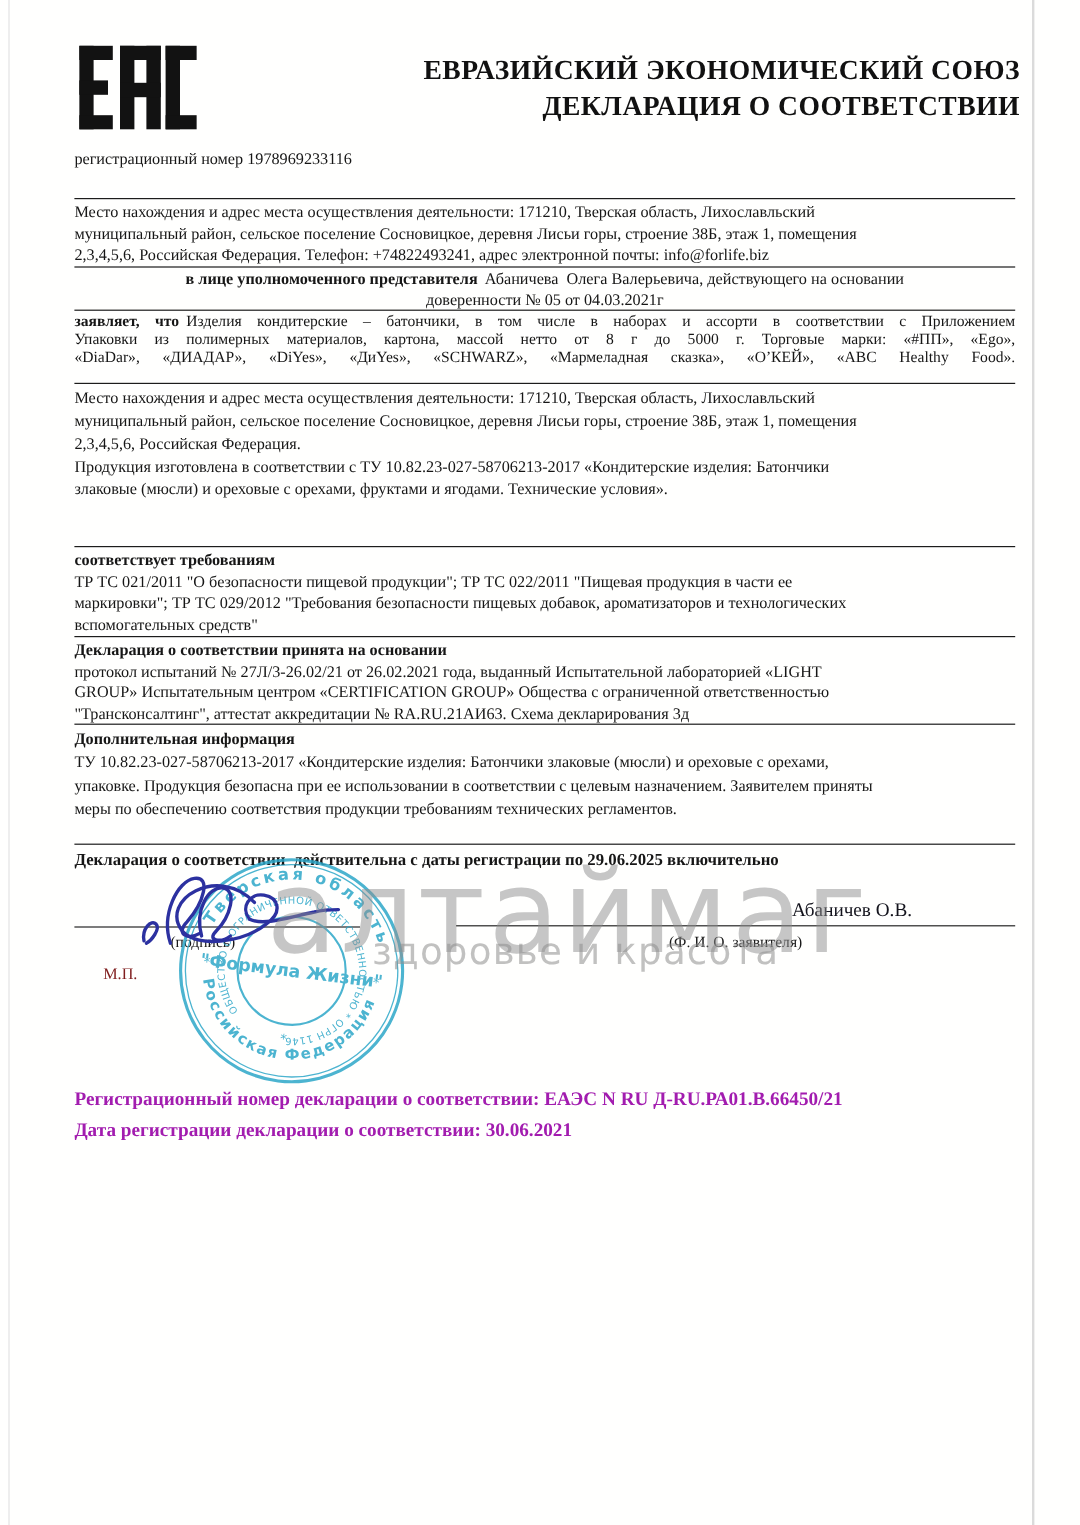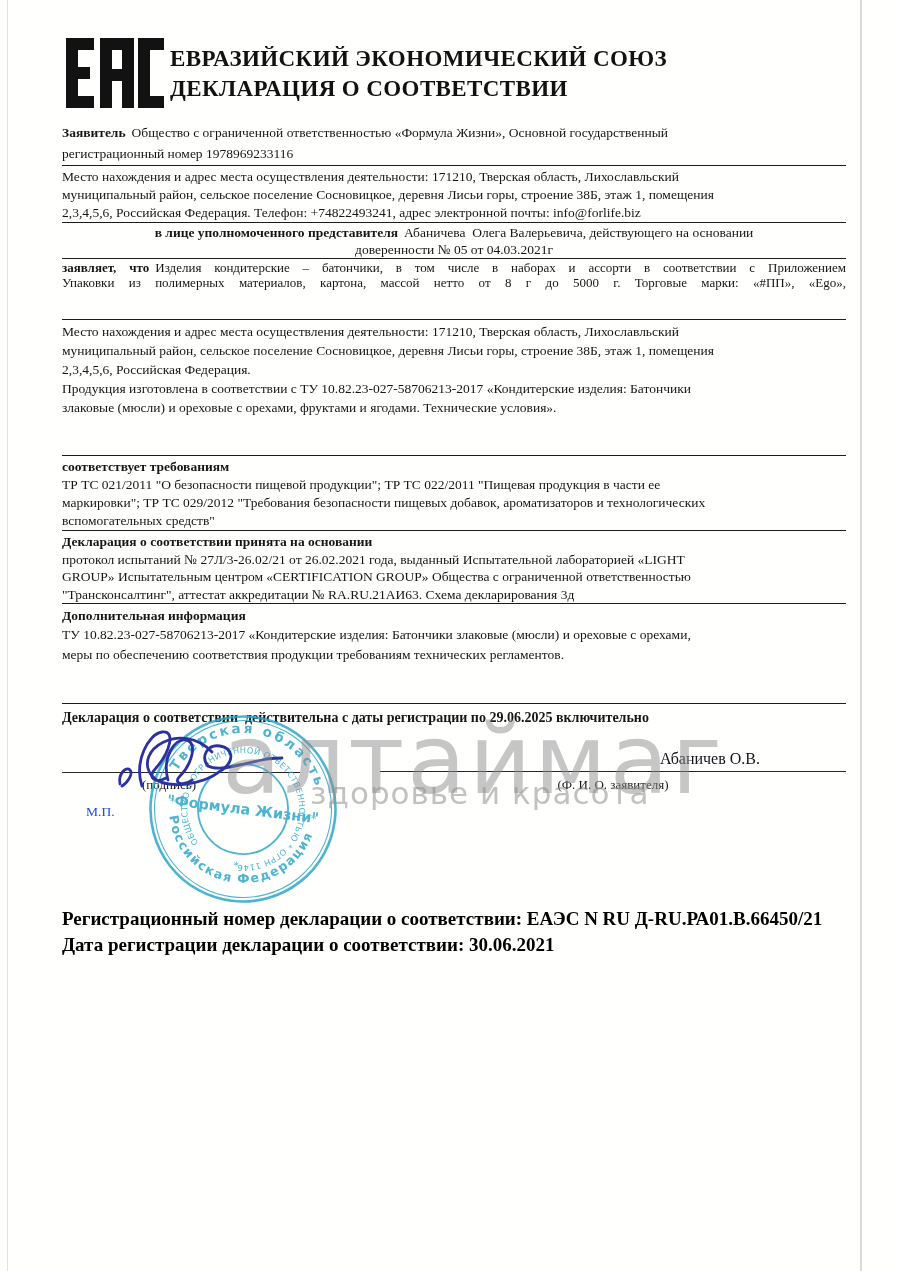--- a/index.html
+++ b/index.html
@@ -7,21 +7,21 @@
     position:relative;width:900px;height:1271px;margin:0 auto;
     background:#fffffe;overflow:hidden;
     font-family:"Liberation Serif","DejaVu Serif",serif;
     color:#161616;
   }
   .edge-r{position:absolute;top:0;left:860px;width:2px;height:100%;background:#cfcfcf;opacity:.75;}
   .edge-l{position:absolute;top:0;left:7px;width:1px;height:100%;background:#e3e3e3;}
 
   
   .eac-logo{position:absolute;left:66px;top:38px;}
-  .titles{position:absolute;left:170px;top:44px;width:680px;text-align:left;}
+  .titles{position:absolute;left:170px;top:44px;width:680px;text-align:right;}
   .title{font-weight:bold;font-size:23px;letter-spacing:.4px;line-height:30px;color:#111;}
 
   
   .sec{position:absolute;left:62px;width:784px;border-bottom:1.5px solid #1c1c1c;font-size:13.5px;}
   .sec.noline{border-bottom:none;}
   .line{white-space:pre;}
   .lbl{font-weight:bold;margin-right:6px;}
   .lbl-line{font-weight:bold;}
   .just{white-space:normal;text-align:justify;text-align-last:justify;}
   .b-line{font-weight:bold;}
@@ -37,32 +37,32 @@
   .s9{top:708px;height:22px;line-height:20px;font-size:14px;}
 
   
   .sig-line{position:absolute;height:0;border-top:1.5px solid #262626;}
   .sig-line-l{left:62px;top:772px;width:238px;}
   .sig-line-r{left:380px;top:771px;width:466px;}
   .caption{position:absolute;font-size:13px;color:#1a1a1a;}
   .cap-podpis{left:142px;top:777px;}
   .cap-fio{left:380px;top:777px;width:466px;text-align:center;}
   .fio-name{position:absolute;left:460px;top:750px;width:300px;text-align:right;font-size:16px;color:#14141d;}
-  .mp{position:absolute;left:86px;top:804px;font-size:13.5px;color:#1d4ed8;}
+  .mp{position:absolute;left:86px;top:804px;font-size:13.5px;color:#7f1d1d;}
 
   .stamp{position:absolute;left:148px;top:714px;opacity:.84;}
   .autograph{position:absolute;left:112px;top:722px;}
 
   
   .wm{position:absolute;pointer-events:none;font-family:"DejaVu Sans","Liberation Sans",sans-serif;color:#8f8f8f;}
   .wm1{left:222px;top:676px;font-size:96px;line-height:1;letter-spacing:3px;opacity:.5;font-weight:500;margin-top:36px;}
   .wm2{left:310px;top:778px;font-size:31px;line-height:1;letter-spacing:1px;opacity:.55;font-weight:500;}
 
   
-  .foot{position:absolute;left:62px;font-weight:bold;font-size:19px;white-space:pre;color:#000000;}
+  .foot{position:absolute;left:62px;font-weight:bold;font-size:16px;white-space:pre;color:#a21caf;}
   .f1{top:908px;}
   .f2{top:934px;}
 </style>
 </head>
 <body>
 
 <div class="page">
   <div class="edge-l"></div>
   <div class="edge-r"></div>
 
@@ -81,38 +81,38 @@
       <rect x="72" y="58" width="26" height="12"></rect>
     </g>
   </svg>
 
   <div class="titles">
     <div class="title">ЕВРАЗИЙСКИЙ ЭКОНОМИЧЕСКИЙ СОЮЗ</div>
     <div class="title">ДЕКЛАРАЦИЯ О СООТВЕТСТВИИ</div>
   </div>
 
   <div class="sec s1">
-    <div class="line"><span class="lbl">Заявитель</span><span>Общество с ограниченной ответственностью «Формула Жизни», Основной государственный</span></div>
     <div class="line">регистрационный номер 1978969233116</div>
   </div>
 
   <div class="sec s2">
     <div class="line">Место нахождения и адрес места осуществления деятельности: 171210, Тверская область, Лихославльский</div>
     <div class="line">муниципальный район, сельское поселение Сосновицкое, деревня Лисьи горы, строение 38Б, этаж 1, помещения</div>
     <div class="line">2,3,4,5,6, Российская Федерация. Телефон: +74822493241, адрес электронной почты: info@forlife.biz</div>
   </div>
 
   <div class="sec s3">
     <div class="line"><span class="lbl">в лице уполномоченного представителя</span><span>Абаничева  Олега Валерьевича, действующего на основании</span></div>
     <div class="line">доверенности № 05 от 04.03.2021г</div>
   </div>
 
   <div class="sec s4">
     <div class="line just"><span class="lbl">заявляет, что</span><span>Изделия кондитерские – батончики, в том числе в наборах и ассорти в соответствии с Приложением</span></div>
     <div class="line just">Упаковки из полимерных материалов, картона, массой нетто от 8 г до 5000 г. Торговые марки: «#ПП», «Ego»,</div>
+    <div class="line just">«DiaDar», «ДИАДАР», «DiYes», «ДиYes», «SCHWARZ», «Мармеладная сказка», «О’КЕЙ», «ABC Healthy Food».</div>
   </div>
 
   <div class="sec s5">
     <div class="line">Место нахождения и адрес места осуществления деятельности: 171210, Тверская область, Лихославльский</div>
     <div class="line">муниципальный район, сельское поселение Сосновицкое, деревня Лисьи горы, строение 38Б, этаж 1, помещения</div>
     <div class="line">2,3,4,5,6, Российская Федерация.</div>
     <div class="line">Продукция изготовлена в соответствии с ТУ 10.82.23-027-58706213-2017 «Кондитерские изделия: Батончики</div>
     <div class="line">злаковые (мюсли) и ореховые с орехами, фруктами и ягодами. Технические условия».</div>
   </div>
 
@@ -126,20 +126,21 @@
   <div class="sec s7">
     <div class="line lbl-line">Декларация о соответствии принята на основании</div>
     <div class="line">протокол испытаний № 27Л/3-26.02/21 от 26.02.2021 года, выданный Испытательной лабораторией «LIGHT</div>
     <div class="line">GROUP» Испытательным центром «CERTIFICATION GROUP» Общества с ограниченной ответственностью</div>
     <div class="line">"Трансконсалтинг", аттестат аккредитации № RA.RU.21АИ63. Схема декларирования 3д</div>
   </div>
 
   <div class="sec s8">
     <div class="line lbl-line">Дополнительная информация</div>
     <div class="line">ТУ 10.82.23-027-58706213-2017 «Кондитерские изделия: Батончики злаковые (мюсли) и ореховые с орехами,</div>
+    <div class="line">упаковке. Продукция безопасна при ее использовании в соответствии с целевым назначением. Заявителем приняты</div>
     <div class="line">меры по обеспечению соответствия продукции требованиям технических регламентов.</div>
   </div>
 
   <div class="sec s9 noline">
     <div class="line b-line">Декларация о соответствии  действительна с даты регистрации по 29.06.2025 включительно</div>
   </div>
 
   <div class="sig-line sig-line-l"></div>
   <div class="caption cap-podpis">(подпись)</div>
   <div class="fio-name">Абаничев О.В.</div>

